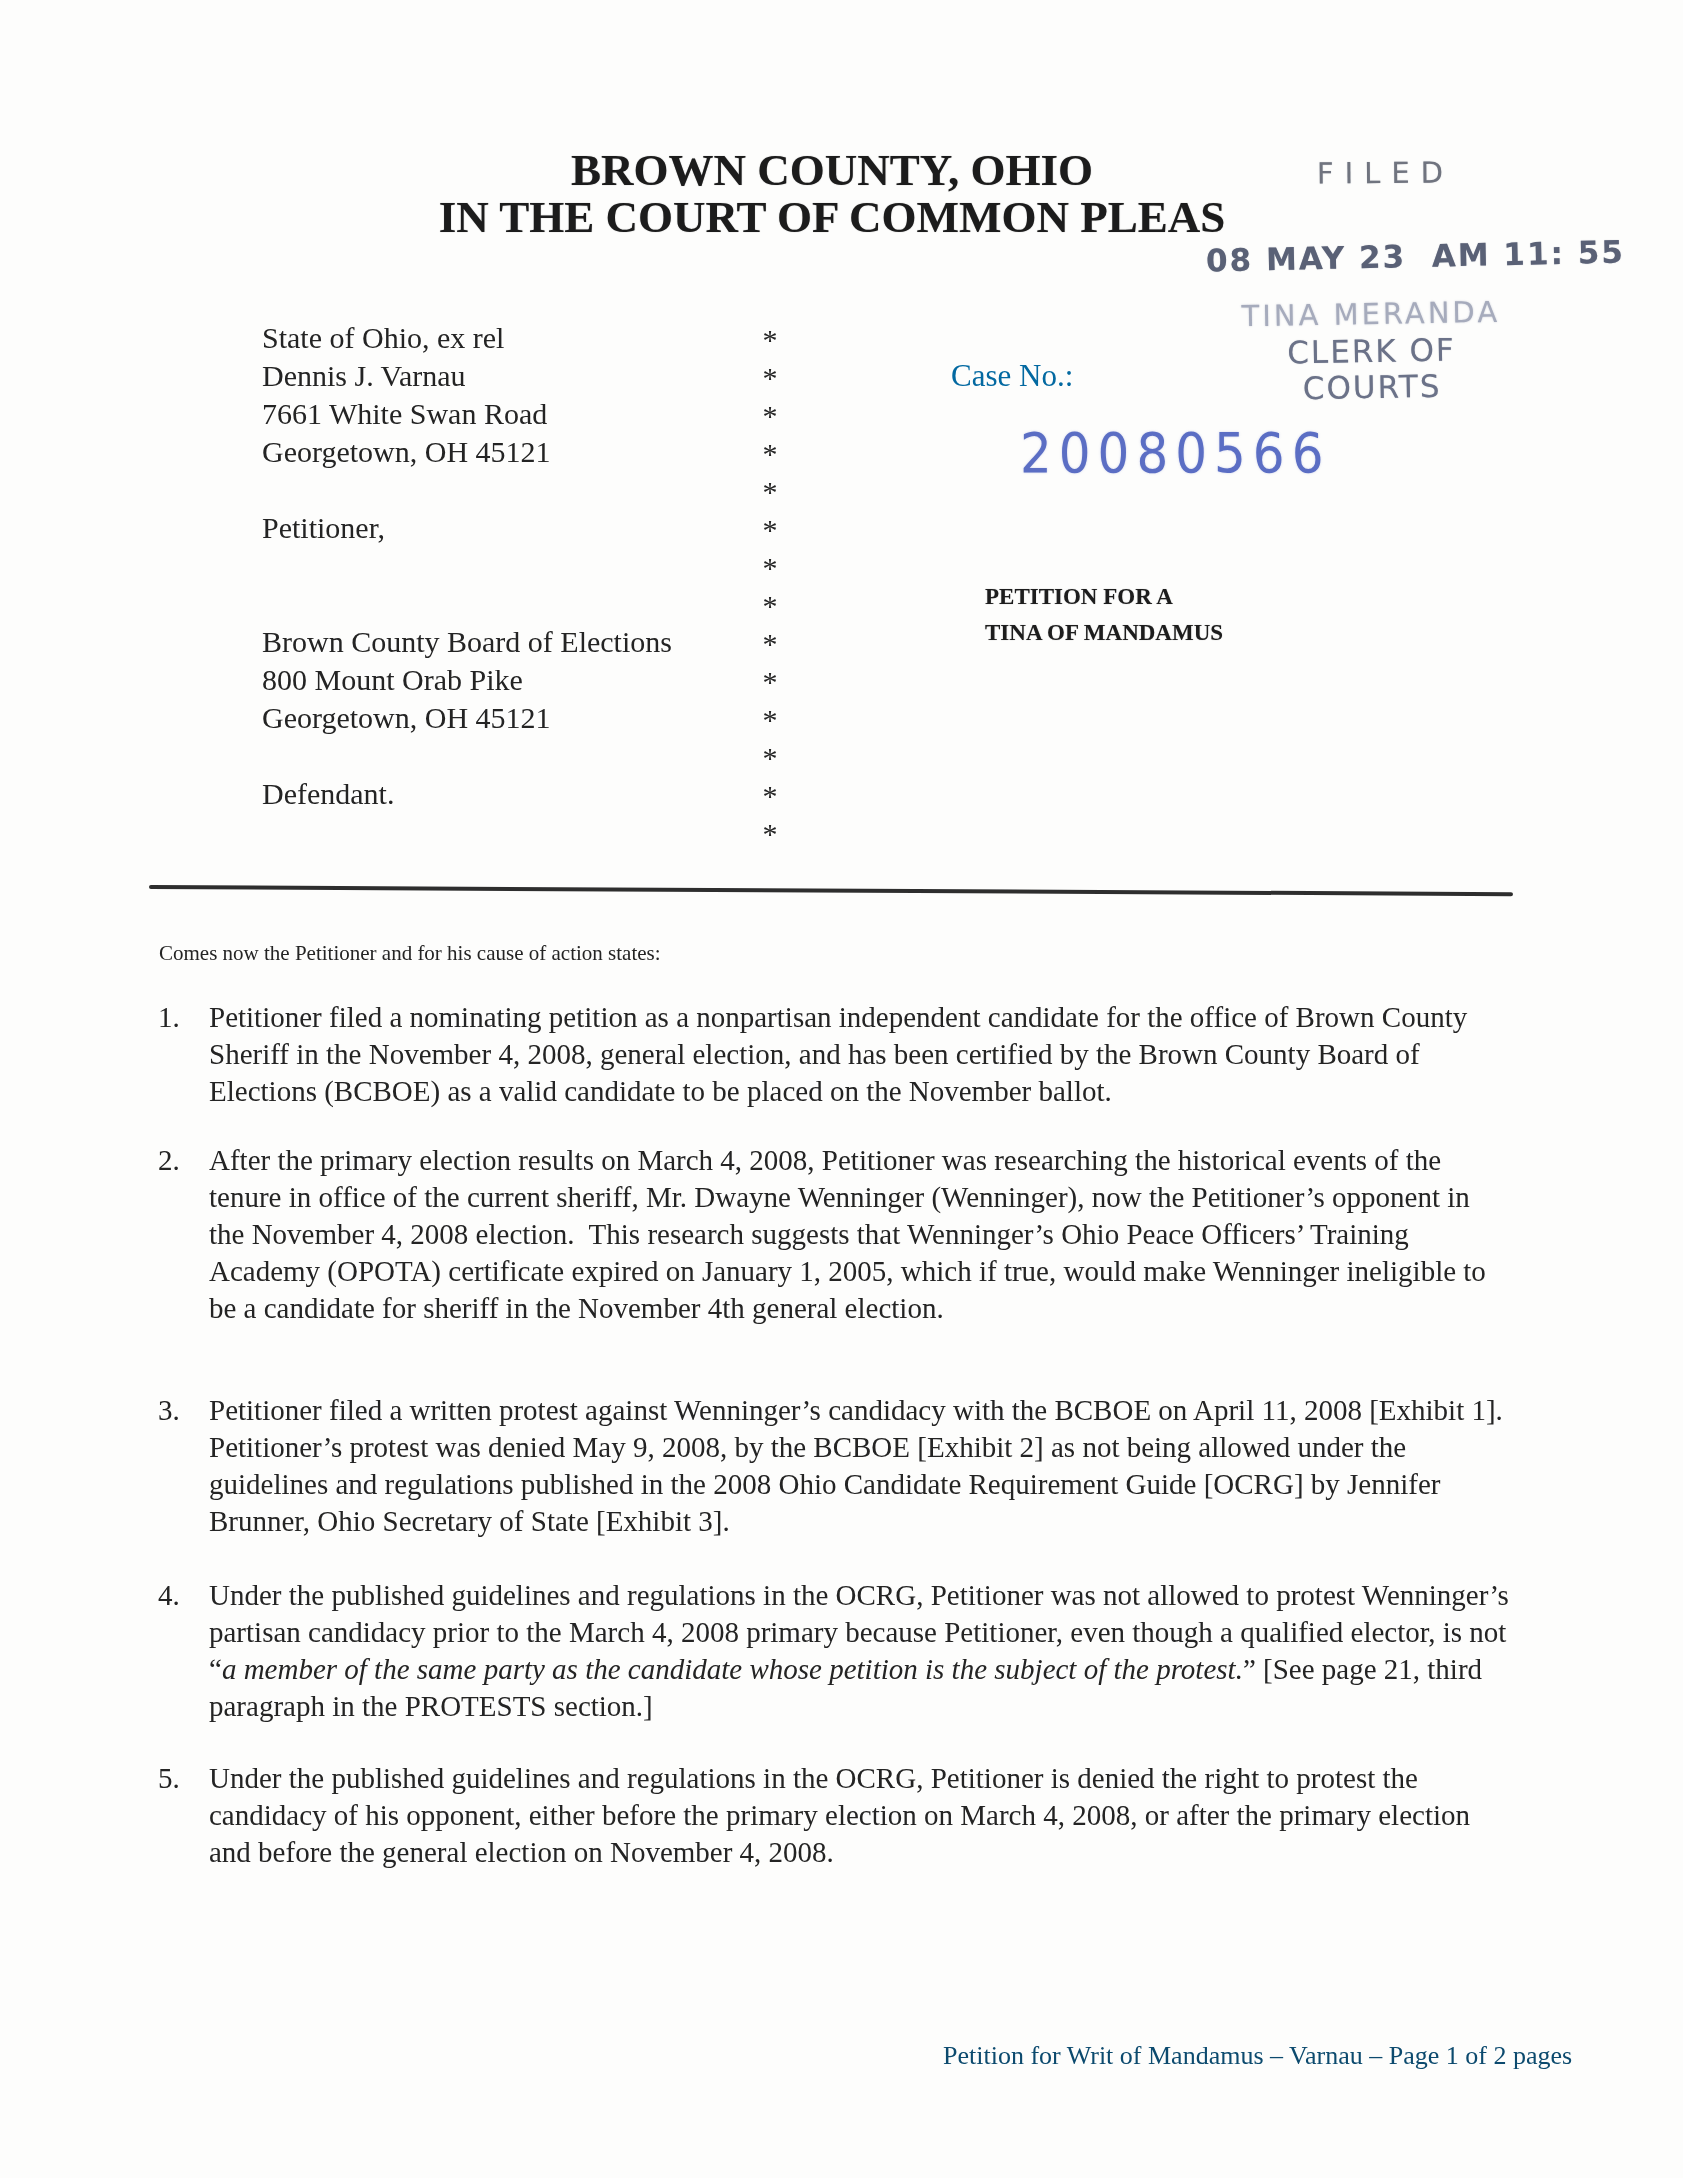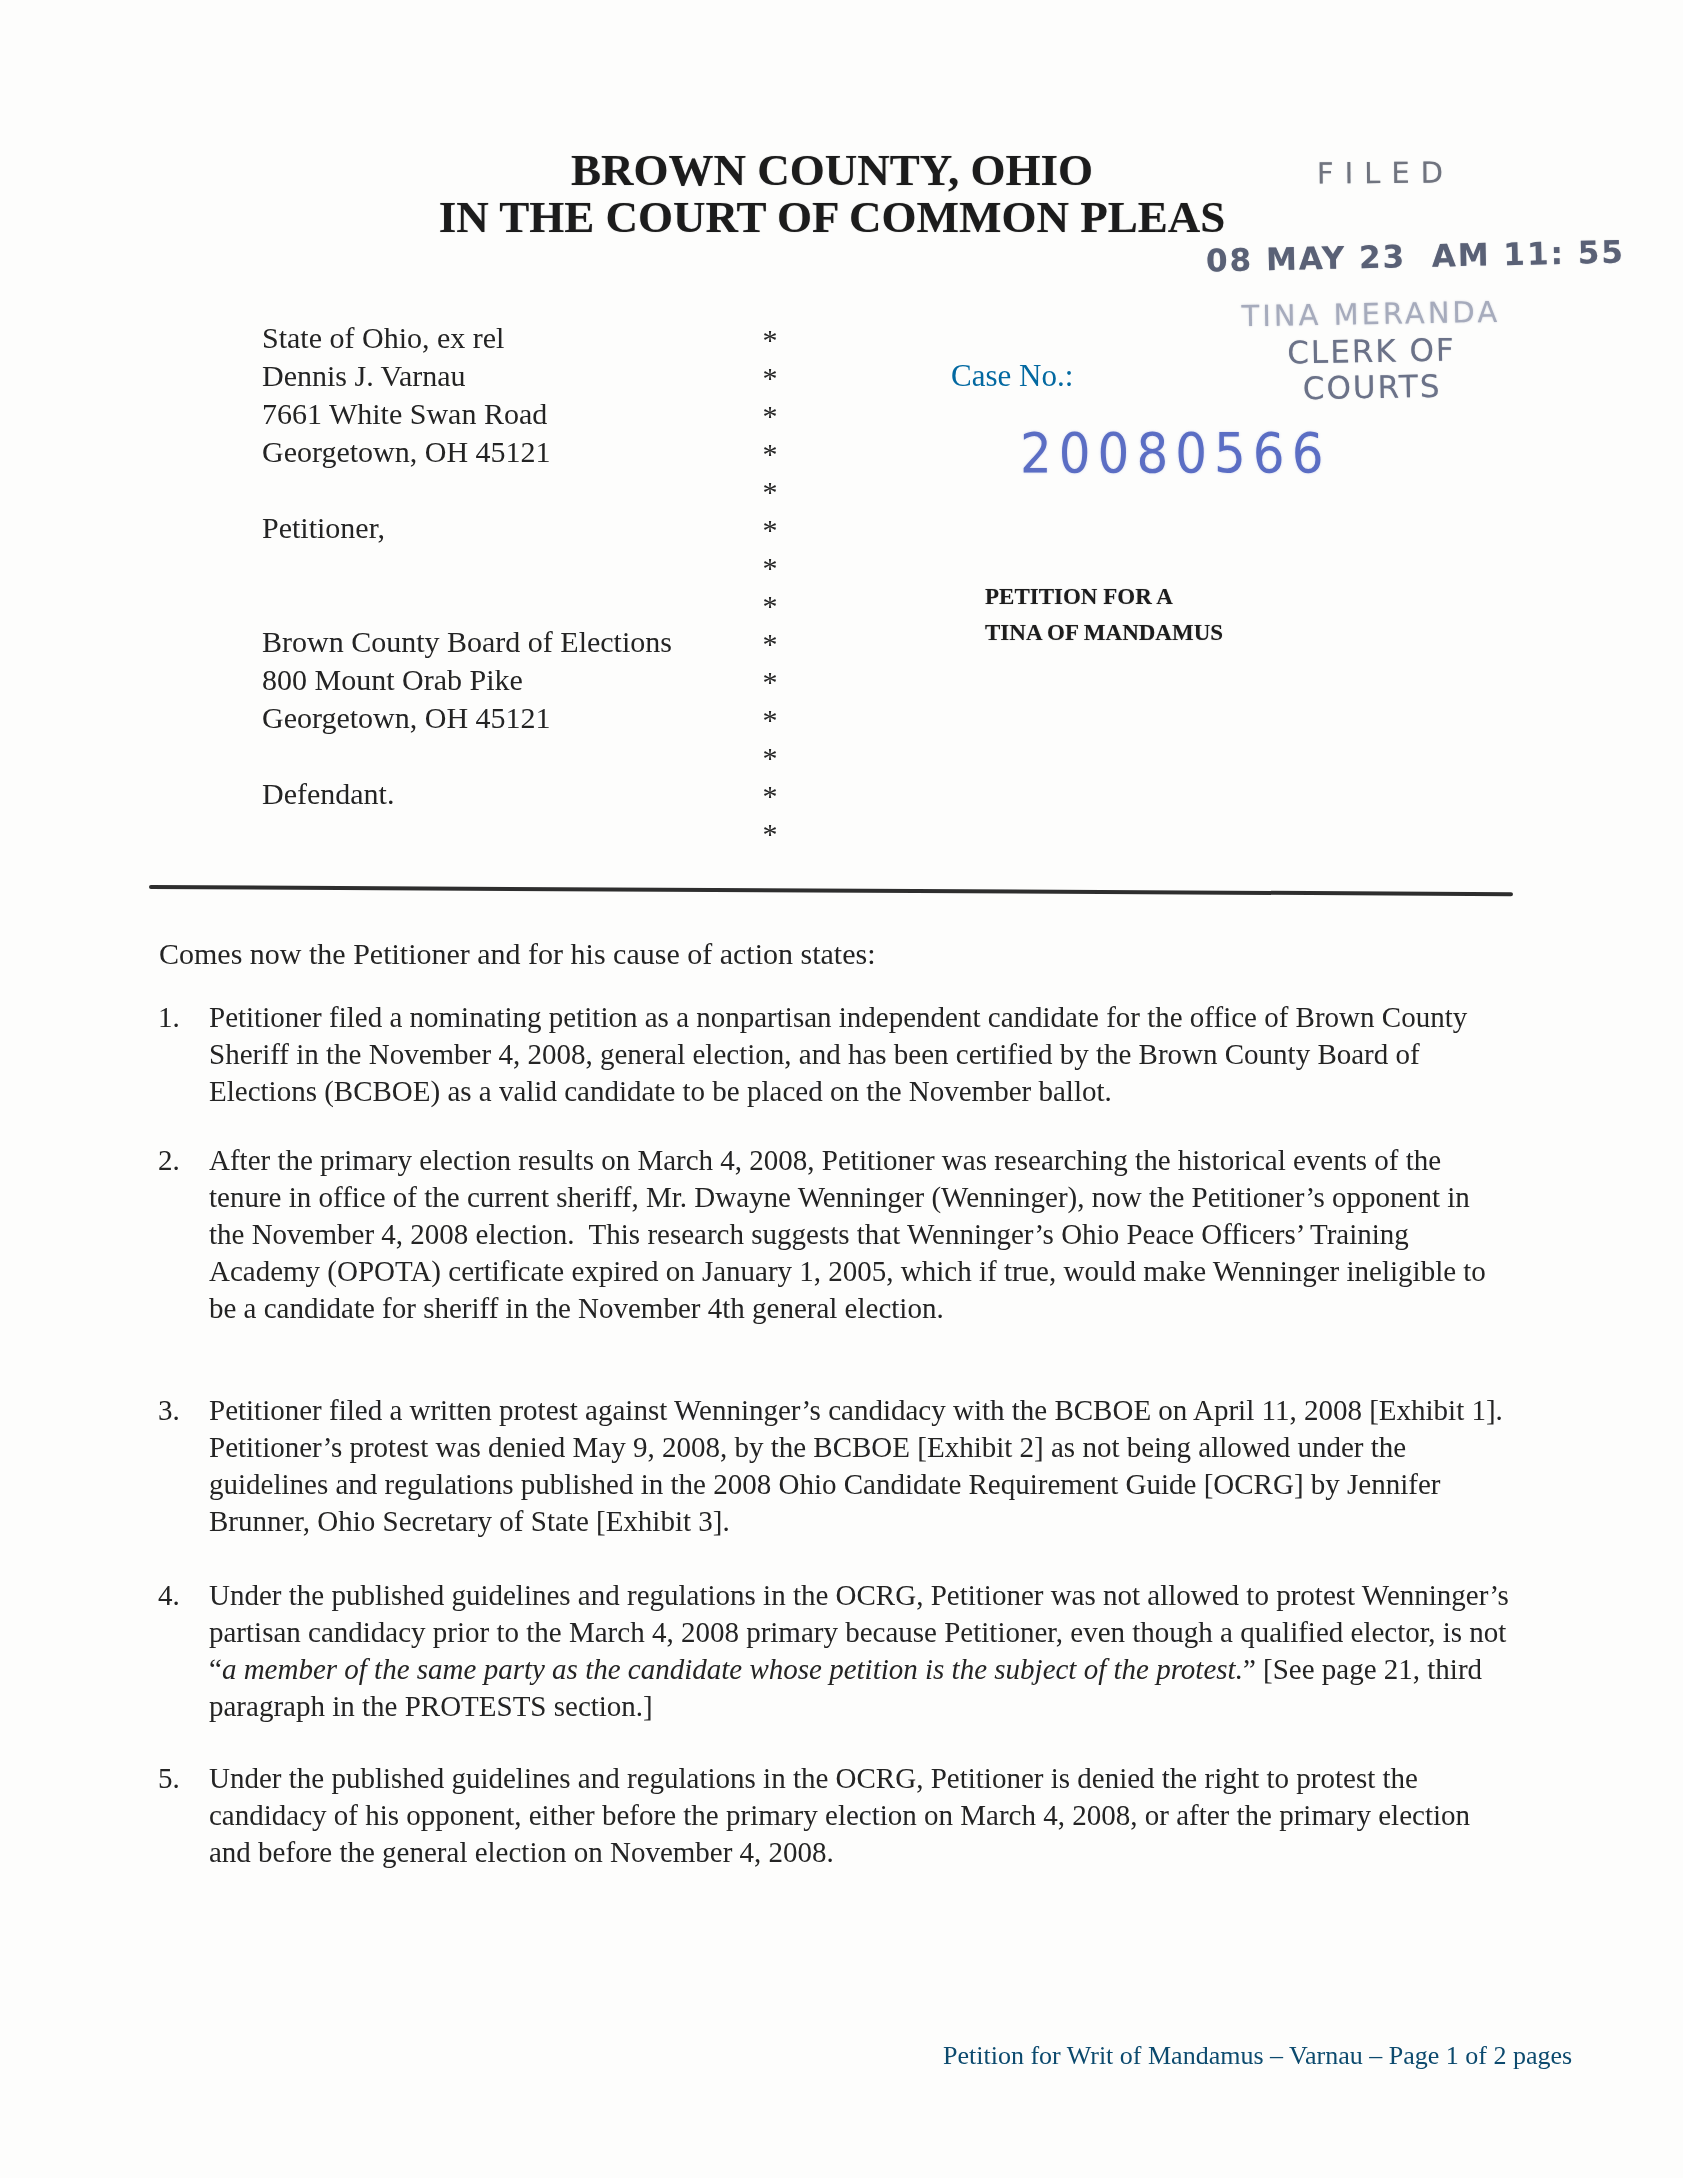--- a/index.html
+++ b/index.html
@@ -47,21 +47,21 @@
   .petition-title{
     position:absolute;left:985px;top:579px;font-weight:bold;font-size:23px;line-height:36px;
     color:#1d1d1d;text-shadow:0 0 1px rgba(30,30,30,.4);
   }
   
   .divider{
     position:absolute;left:149px;top:885px;width:1364px;height:4px;background:#2e2e2e;
     transform:rotate(0.3deg);transform-origin:left center;border-radius:2px;
   }
   
-  .intro{position:absolute;left:159px;top:935px;font-size:30px;line-height:37px;}
+  .intro{position:absolute;left:159px;top:935px;font-size:21px;line-height:37px;}
   .para{position:absolute;left:158px;width:1351px;display:flex;}
   .pnum{width:51px;flex:0 0 51px;font-size:29px;line-height:37px;}
   .ptext{flex:1;font-size:29px;line-height:37px;white-space:pre-wrap;}
   .p1{top:999px;} .p2{top:1142px;} .p3{top:1392px;} .p4{top:1577px;} .p5{top:1760px;}
   .ptext em{font-style:italic;}
   
   .footer{position:absolute;left:943px;top:2041px;font-size:26px;color:#0c4a6e;}
 </style>
 </head>
 <body>

